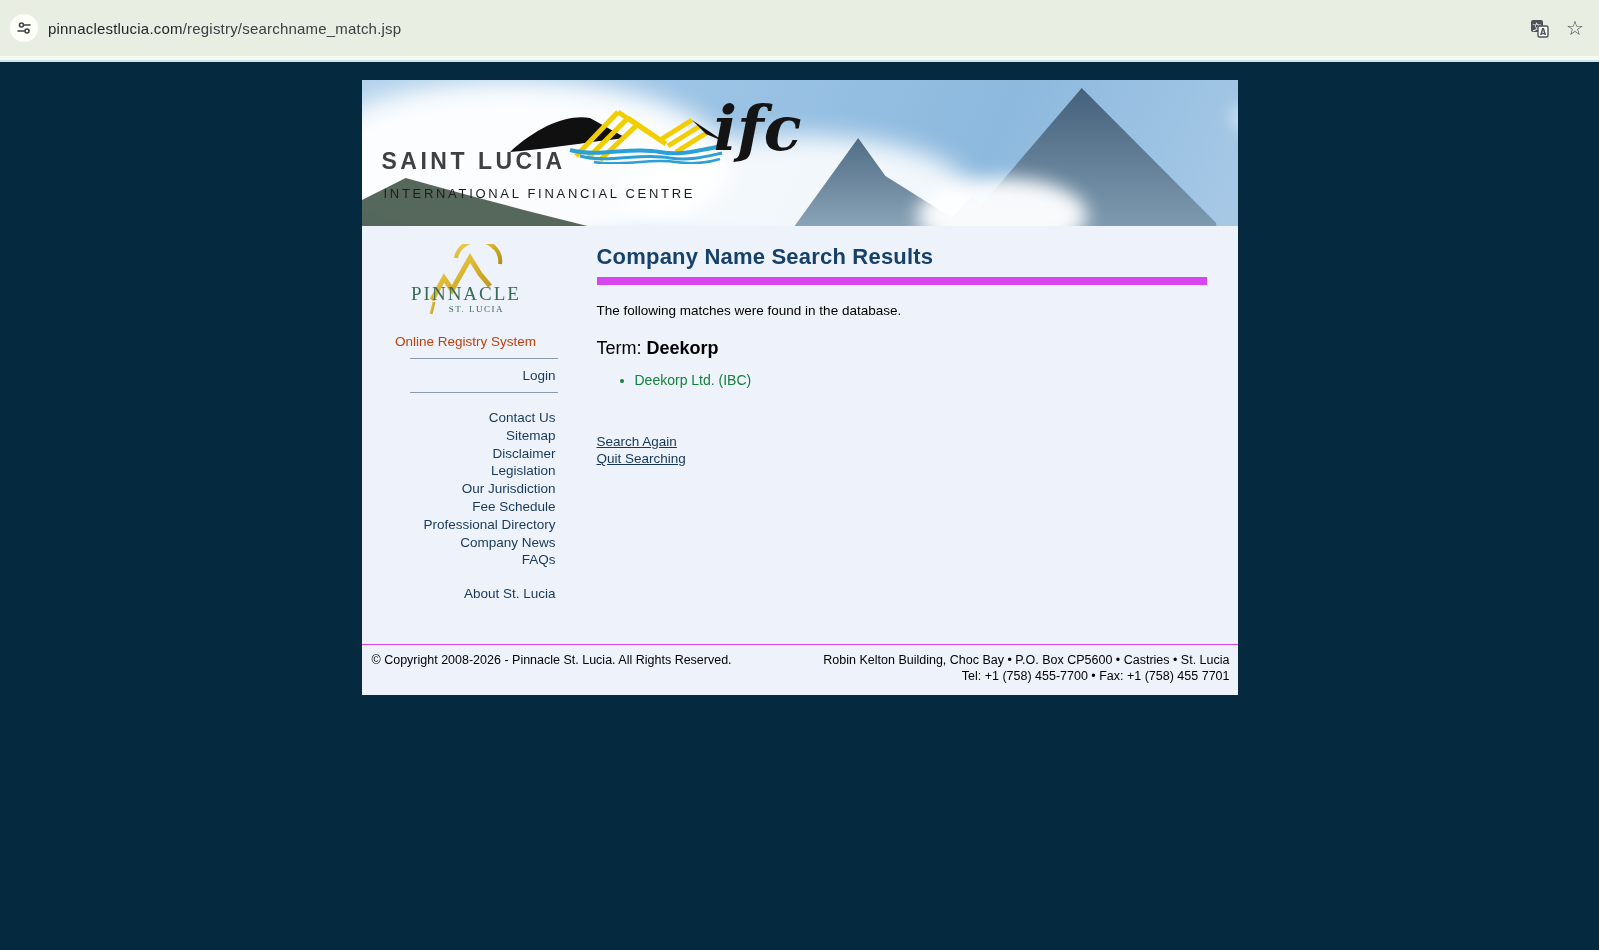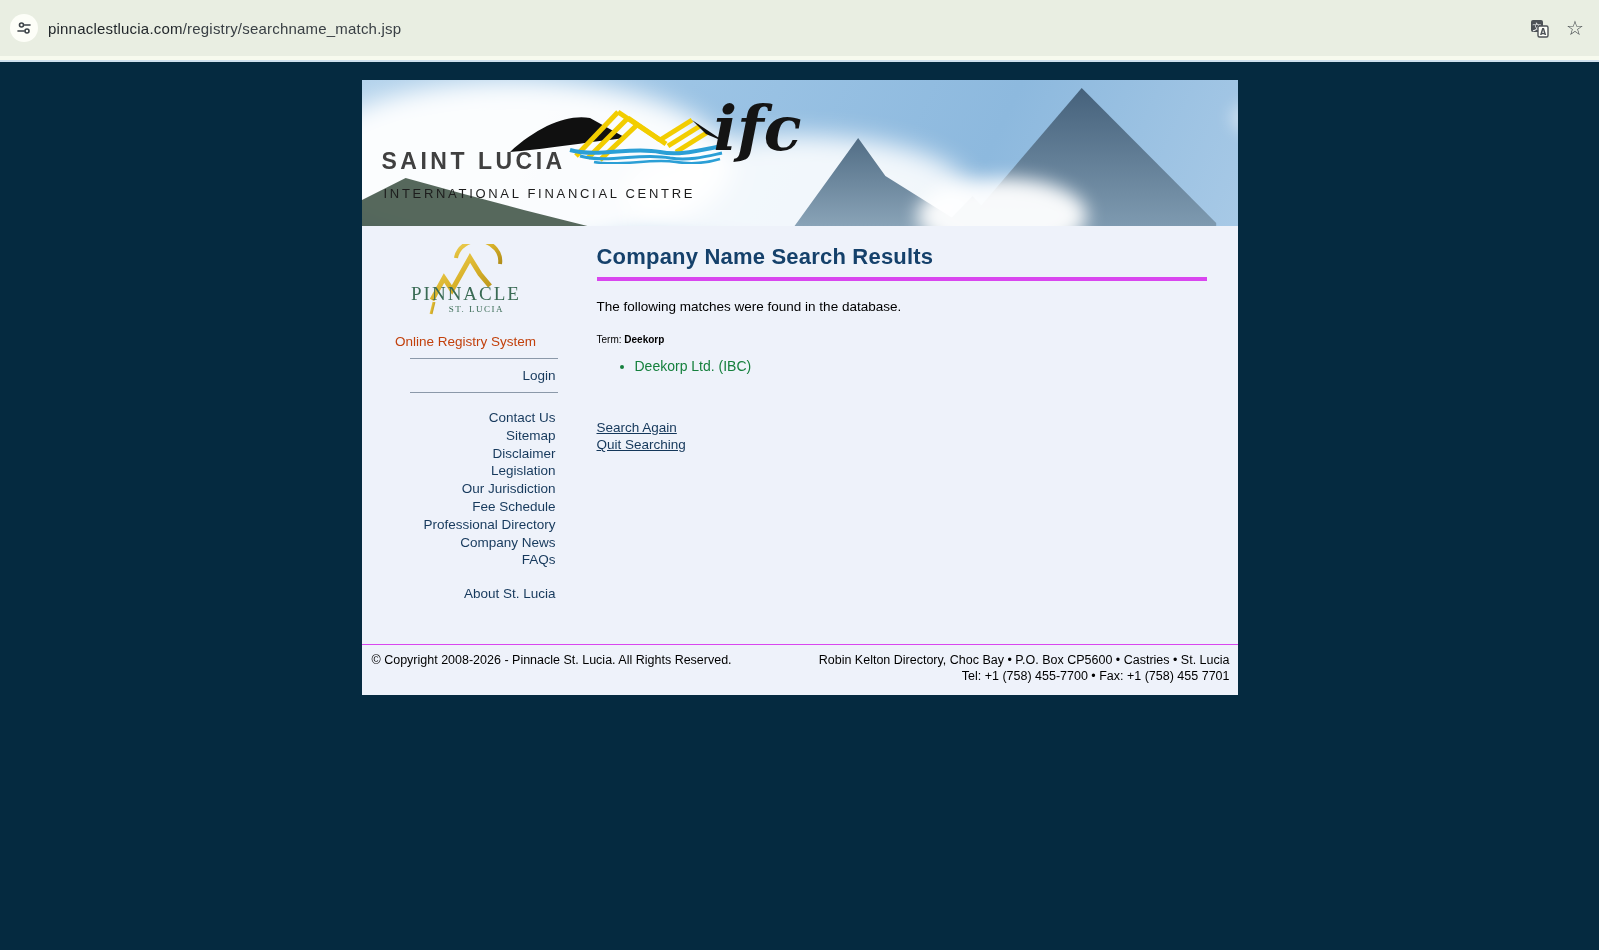--- a/index.html
+++ b/index.html
@@ -73,24 +73,24 @@
   .side-rule { border:0; border-top:1px solid #8b99a9; margin:9px 0 9px 36px; }
   .login-link { display:block; text-align:right; color:#16395c; font-size:13.5px; text-decoration:none; padding-right:2px; }
   .nav-list { list-style:none; margin:0; padding:0 2px 0 0; text-align:right; }
   .nav-list li { line-height:16.8px; }
   .nav-list a { color:#16395c; font-size:13.5px; text-decoration:none; }
   .nav-gap { margin-top:16px; }
 
   .main { flex:1; padding:0 31px 0 39px; }
   .page-title {
     margin:0; font-size:22px; font-weight:bold; color:#15416b;
-    padding-bottom:7px; border-bottom:4px solid #d946ef; letter-spacing:.2px;
+    padding-bottom:7px; border-bottom:8px solid #d946ef; letter-spacing:.2px;
   }
   .intro { font-size:13.5px; color:#000; margin:18px 0 0; }
-  .term-line { font-size:10px; color:#000; margin:20px 0 0; }
+  .term-line { font-size:18px; color:#000; margin:20px 0 0; }
   .term-line b { font-weight:bold; }
   .result-list { margin:13px 0 0; padding-left:38px; }
   .result-list li { font-size:14px; color:#15803d; line-height:17px; }
   .action-links { margin-top:44px; }
   .action-links a { display:block; font-size:13.5px; color:#14375a; text-decoration:underline; line-height:17px; }
 
   
   .footer {
     background:#eef2fa; border-top:1px solid #d946ef;
     display:flex; justify-content:space-between;
@@ -244,19 +244,19 @@
           <a href="#">Quit Searching</a>
         </div>
       </div>
     </div>
 
     <div class="footer">
       <div class="col left">
         <div>© Copyright 2008-2026 - Pinnacle St. Lucia. All Rights Reserved.</div>
       </div>
       <div class="col right">
-        <div>Robin Kelton Directory, Choc Bay • P.O. Box CP5600 • Castries • St. Lucia</div>
+        <div>Robin Kelton Building, Choc Bay • P.O. Box CP5600 • Castries • St. Lucia</div>
         <div>Tel: +1 (758) 455-7700 • Fax: +1 (758) 455 7701</div>
       </div>
     </div>
 
   </div>
 </div>
 
 </body></html>

